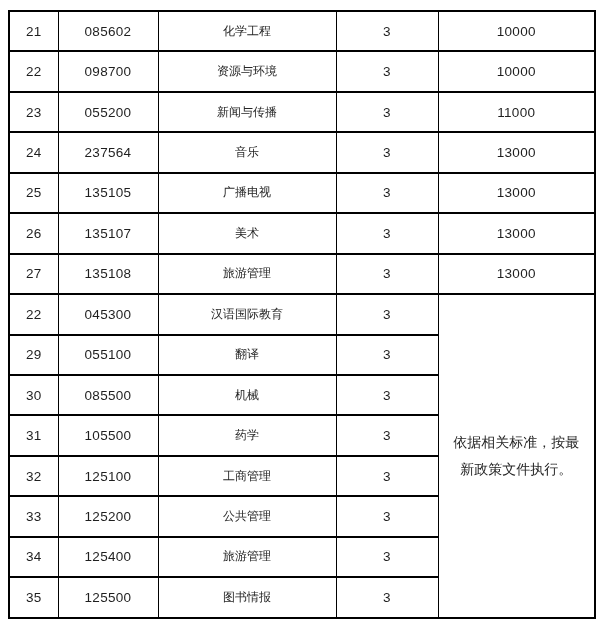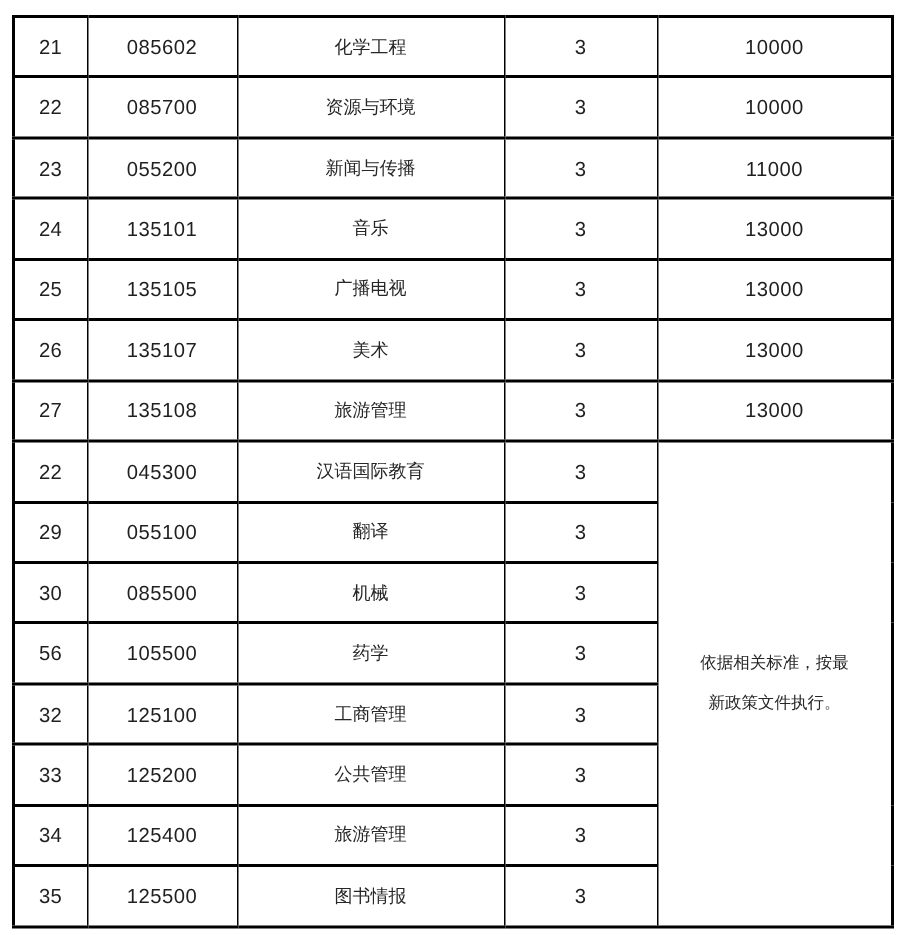--- a/index.html
+++ b/index.html
@@ -46,21 +46,21 @@
   .zh {
     font-family: "Liberation Serif", "DejaVu Serif", serif;
     font-size: 12px;
     color: #262626;
   }
   td.note-cell {
     text-align: left;
     vertical-align: middle;
     padding: 0 6px 0 10px;
     font-family: "Liberation Serif", "DejaVu Serif", serif;
-    font-size: 11px;
+    font-size: 14px;
     line-height: 27px;
     color: #262626;
   }
   col.c-no   { width: 49px; }
   col.c-code { width: 100px; }
   col.c-name { width: 178px; }
   col.c-yrs  { width: 102px; }
   col.c-fee  { width: 157px; }
 </style>
 </head>
@@ -78,35 +78,35 @@
     <tbody>
       <tr>
         <td class="num">21</td>
         <td class="num">085602</td>
         <td class="zh">化学工程</td>
         <td class="num">3</td>
         <td class="num">10000</td>
       </tr>
       <tr>
         <td class="num">22</td>
-        <td class="num">085700</td>
+        <td class="num">098700</td>
         <td class="zh">资源与环境</td>
         <td class="num">3</td>
         <td class="num">10000</td>
       </tr>
       <tr>
         <td class="num">23</td>
         <td class="num">055200</td>
         <td class="zh">新闻与传播</td>
         <td class="num">3</td>
         <td class="num">11000</td>
       </tr>
       <tr>
         <td class="num">24</td>
-        <td class="num">135101</td>
+        <td class="num">237564</td>
         <td class="zh">音乐</td>
         <td class="num">3</td>
         <td class="num">13000</td>
       </tr>
       <tr>
         <td class="num">25</td>
         <td class="num">135105</td>
         <td class="zh">广播电视</td>
         <td class="num">3</td>
         <td class="num">13000</td>
@@ -141,21 +141,21 @@
         <td class="zh">翻译</td>
         <td class="num">3</td>
       </tr>
       <tr>
         <td class="num">30</td>
         <td class="num">085500</td>
         <td class="zh">机械</td>
         <td class="num">3</td>
       </tr>
       <tr>
-        <td class="num">56</td>
+        <td class="num">31</td>
         <td class="num">105500</td>
         <td class="zh">药学</td>
         <td class="num">3</td>
       </tr>
       <tr>
         <td class="num">32</td>
         <td class="num">125100</td>
         <td class="zh">工商管理</td>
         <td class="num">3</td>
       </tr>

